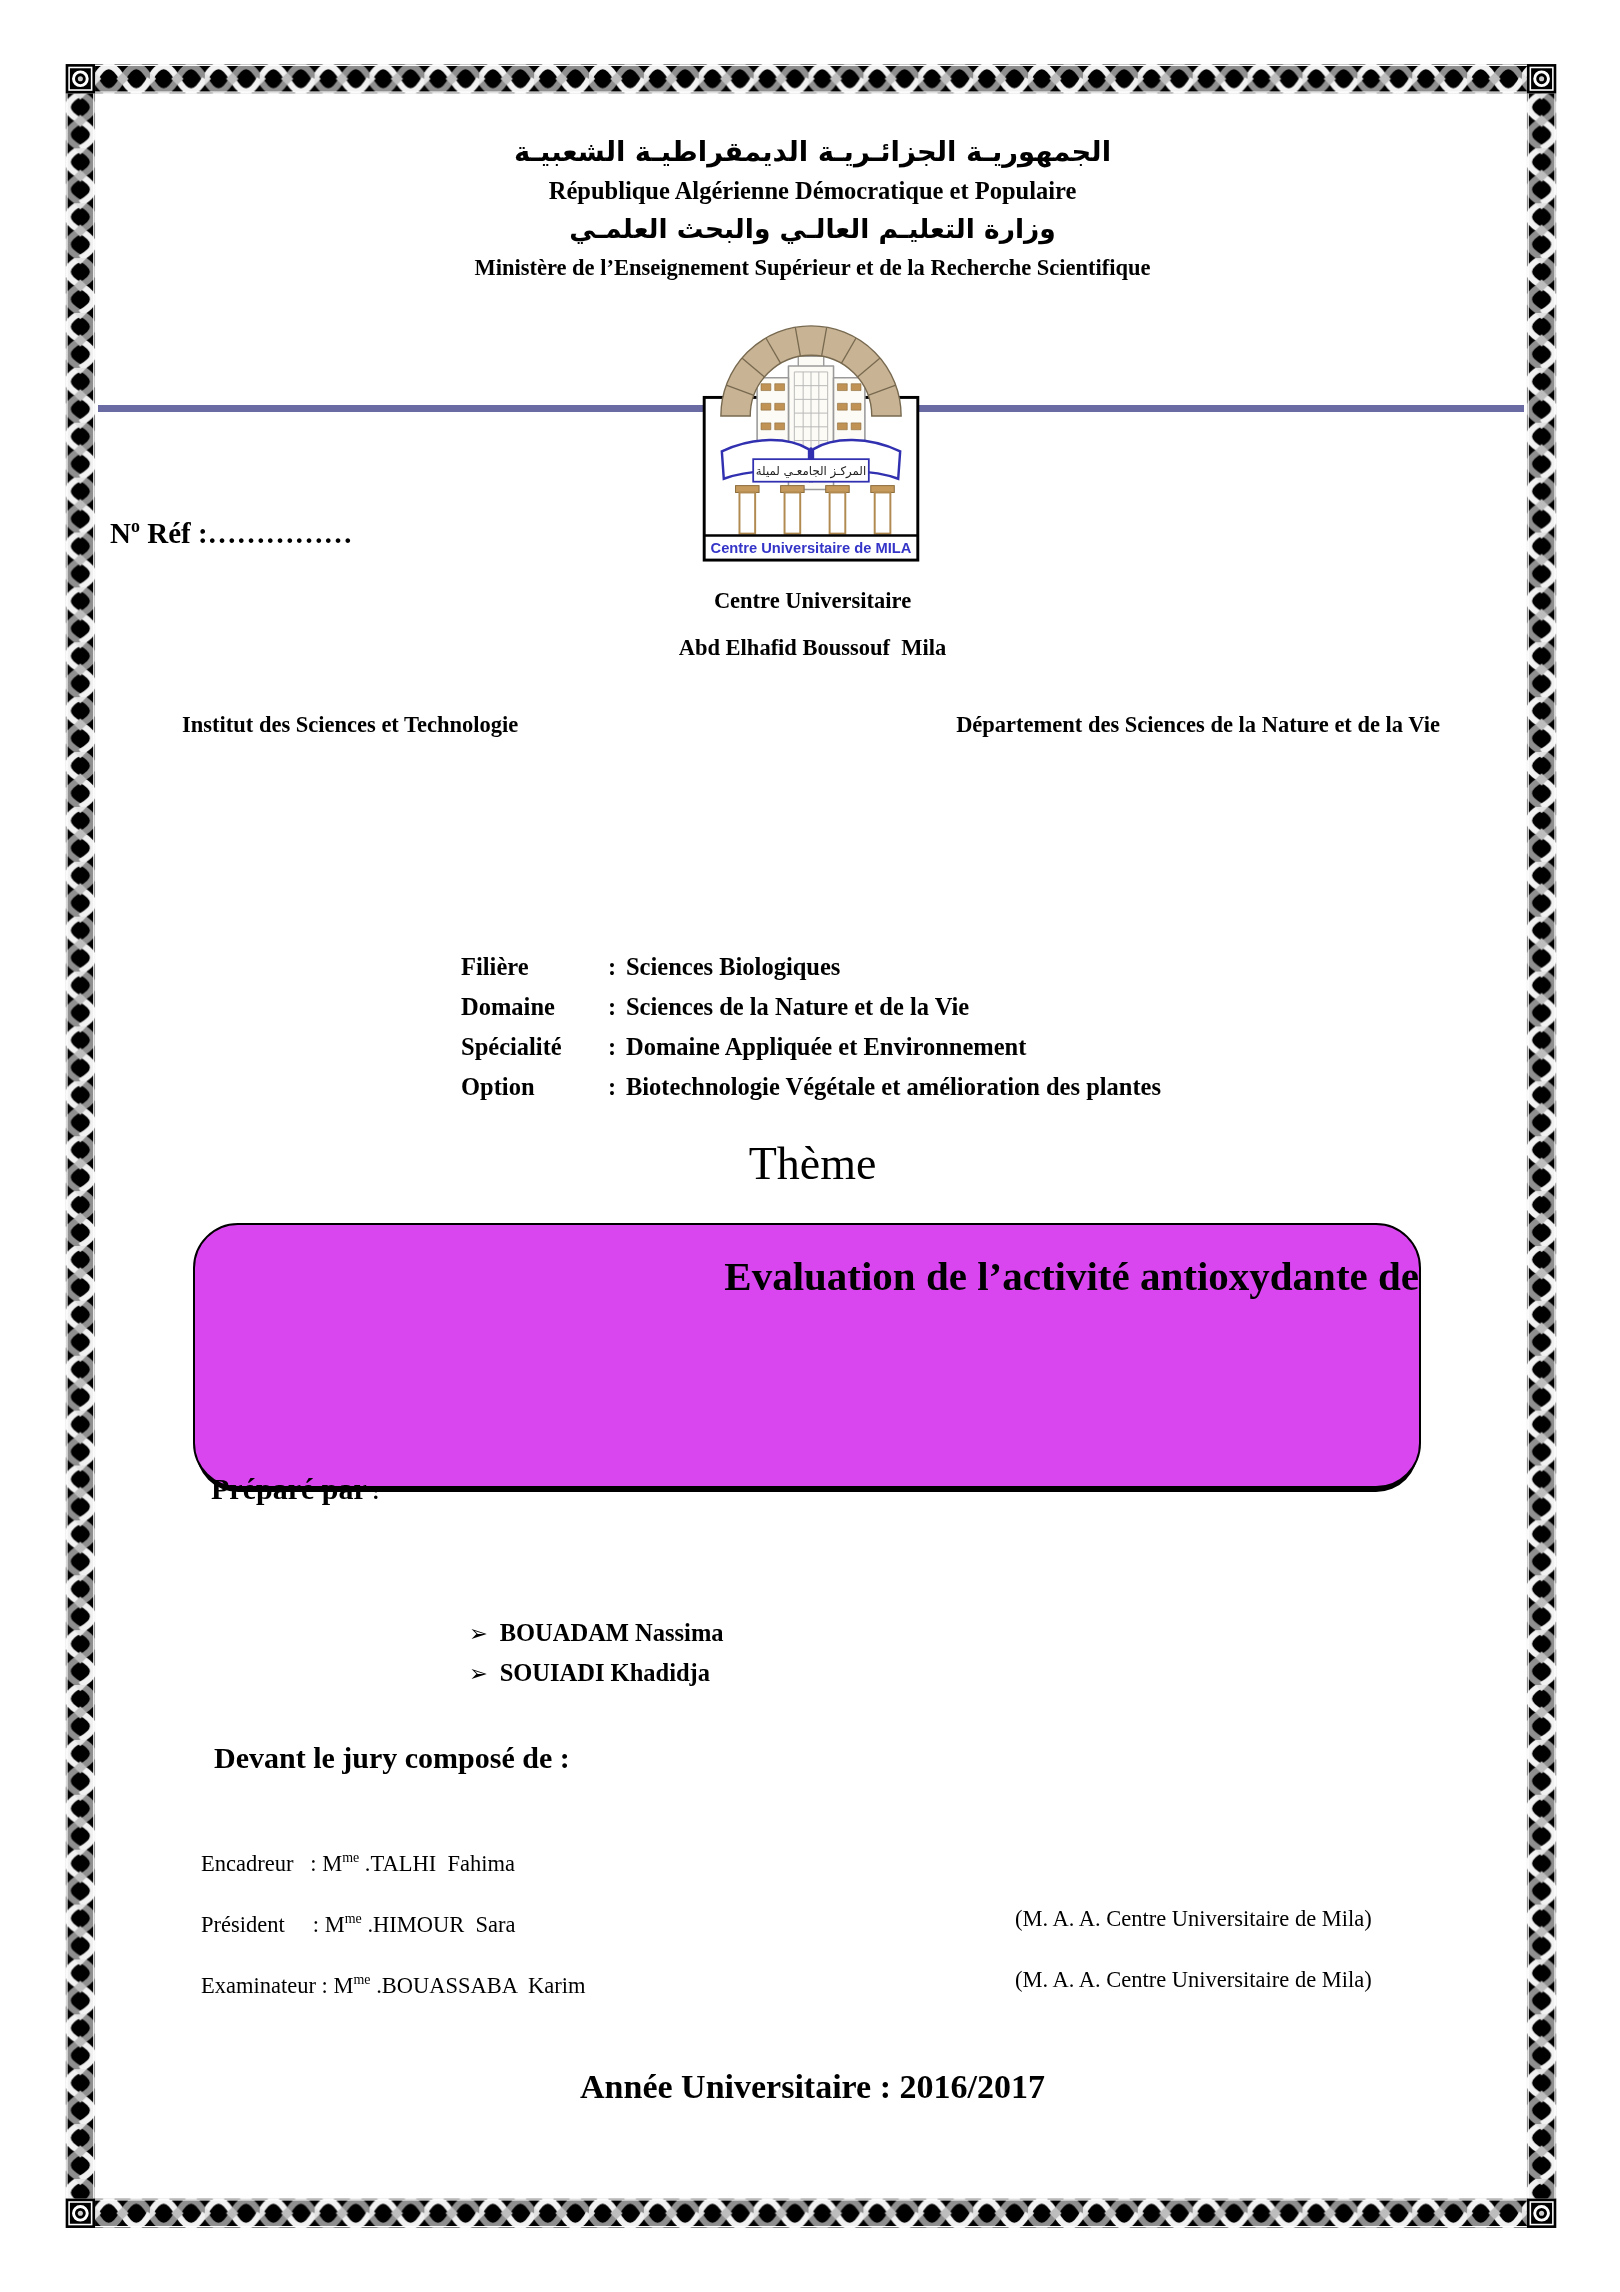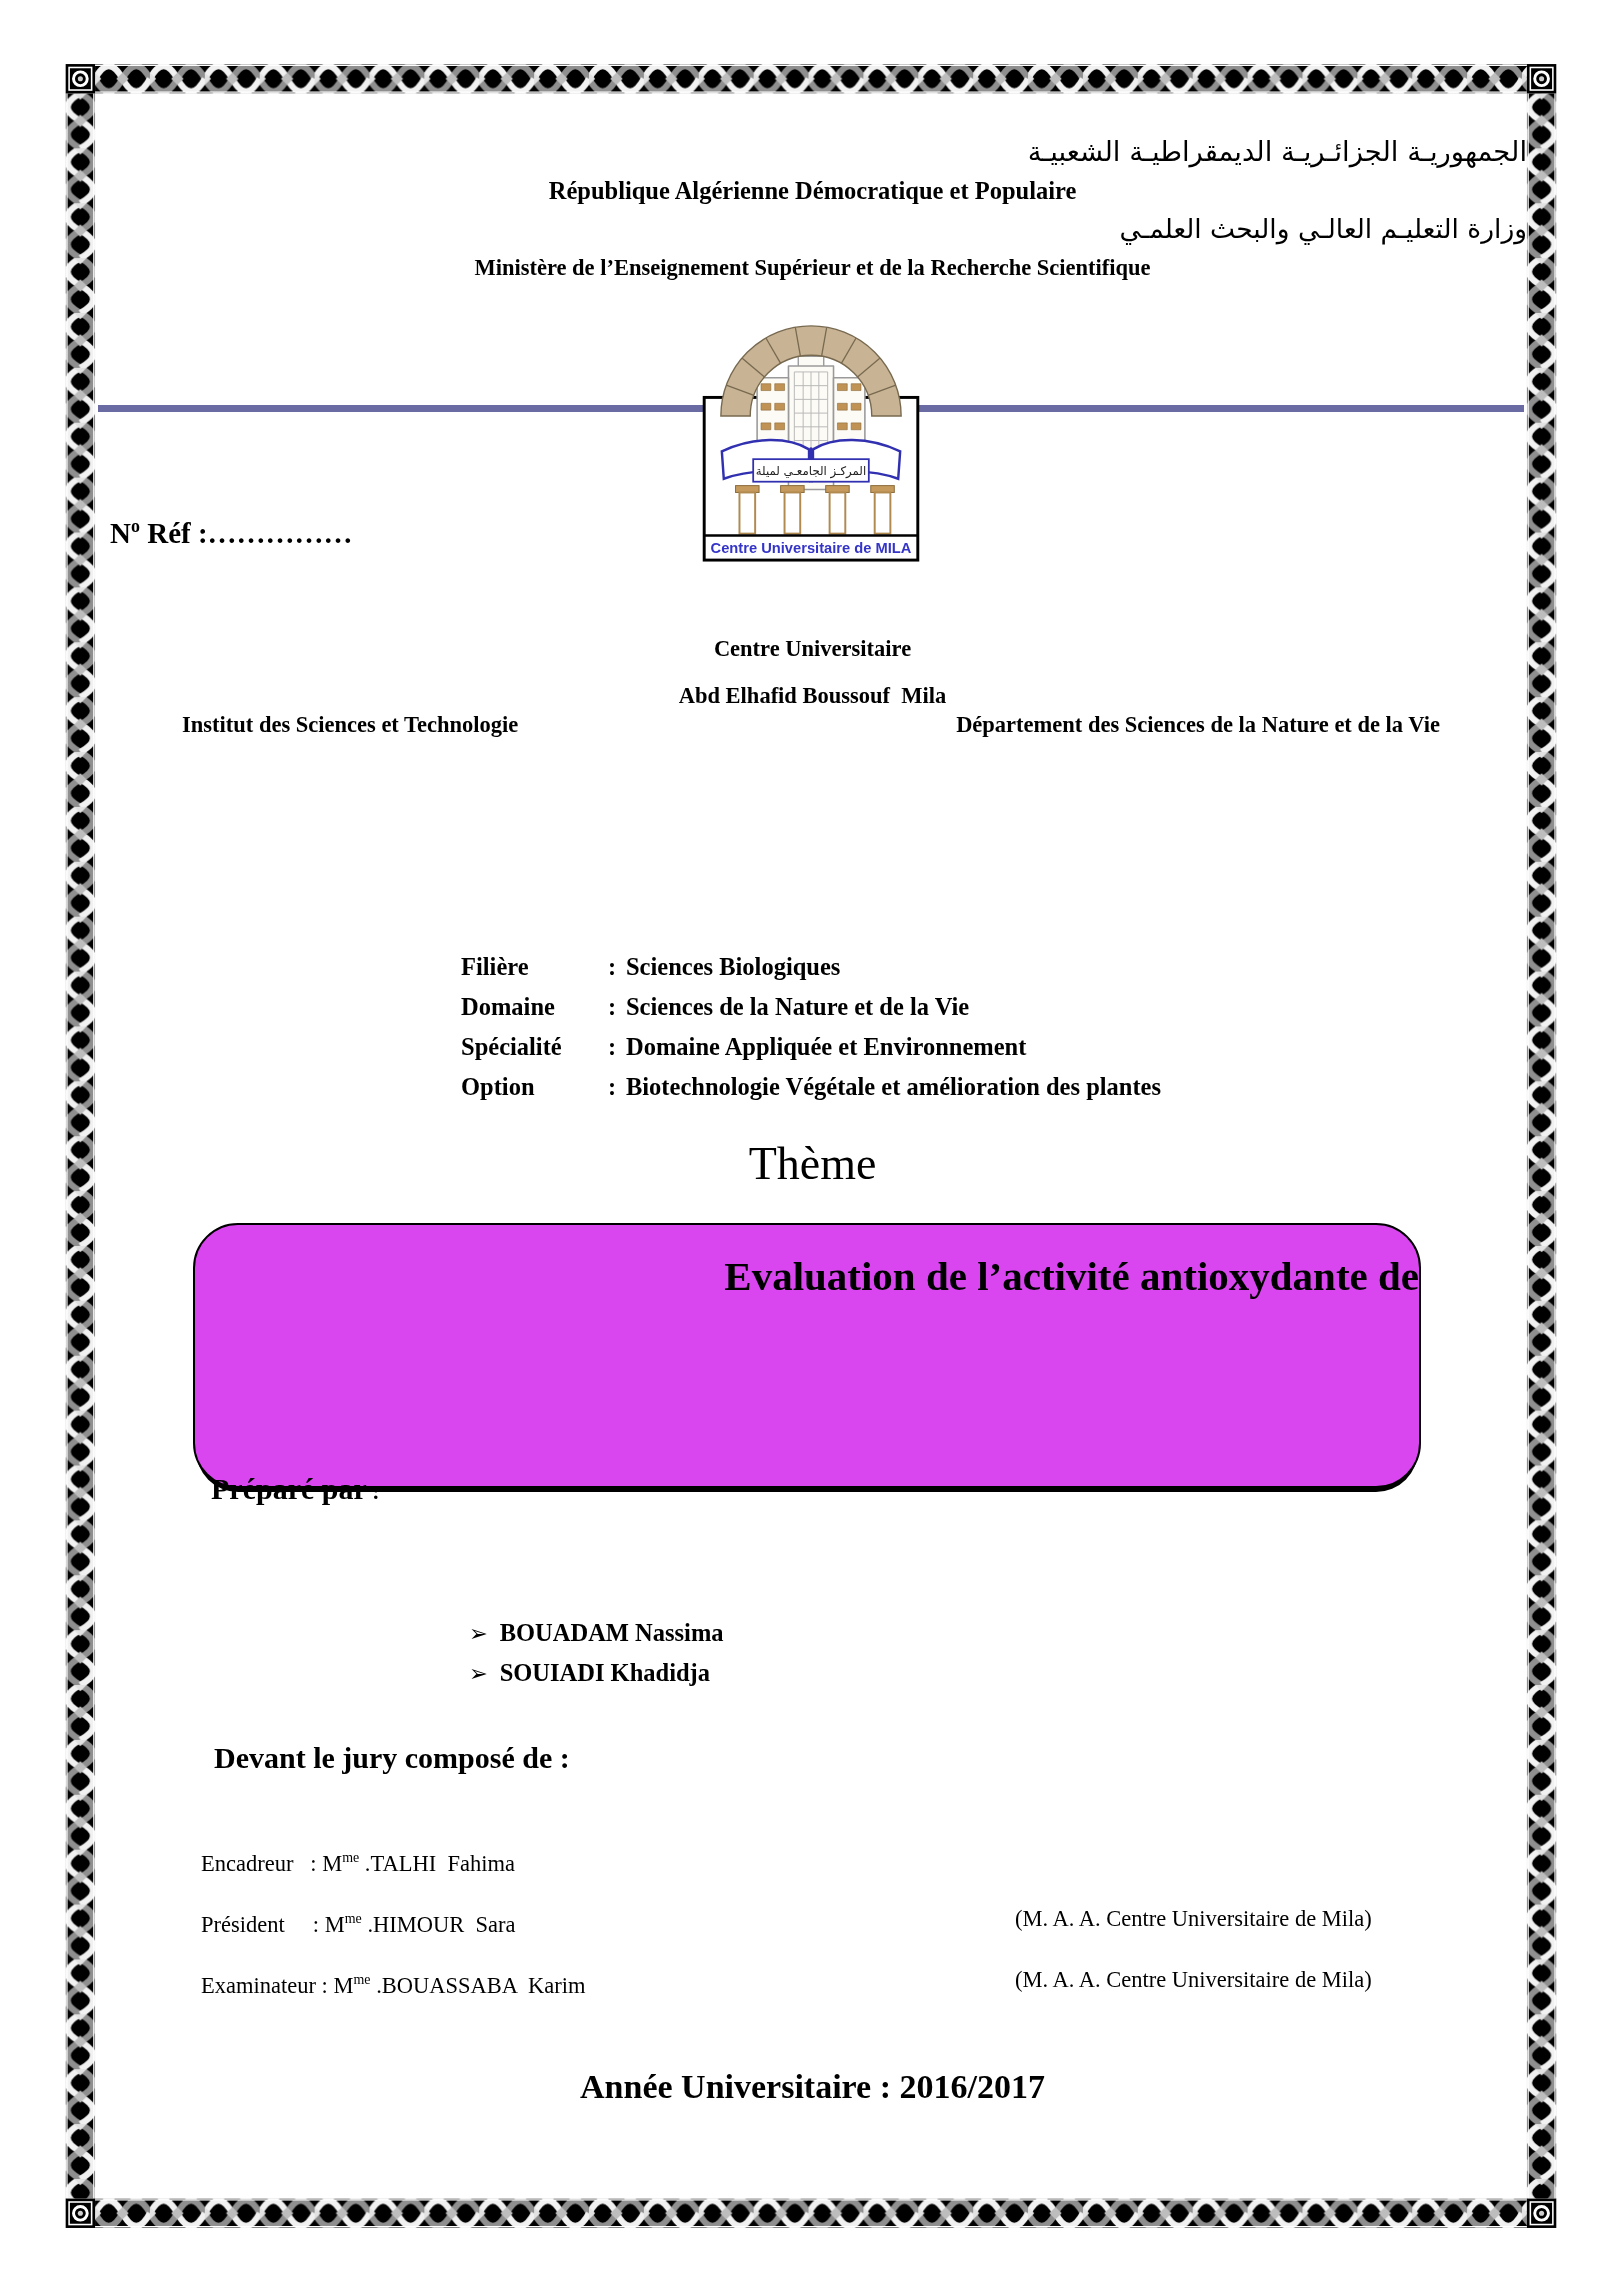--- a/index.html
+++ b/index.html
@@ -6,34 +6,34 @@
   .page{position:relative;width:1620px;height:2293px;background:#fff;
         font-family:"Liberation Serif", serif;color:#000;overflow:hidden;}
   .abs{position:absolute;}
   .pre{white-space:pre;}
 
   
   .frame{position:absolute;left:0;top:0;pointer-events:none;}
 
   
   .hdr{top:135px;left:98px;right:93px;text-align:center;line-height:1.25;}
-  .ar{font-family:"DejaVu Sans", sans-serif;font-weight:normal;text-align:right;}
+  .ar{font-family:"DejaVu Sans", sans-serif;font-weight:bold;}
   .ar1{font-size:27.4px;}
   .fr1{font-size:24.5px;font-weight:bold;margin-top:6.9px;}
   .ar2{font-size:26.5px;margin-top:4.9px;}
   .fr2{font-size:22.5px;font-weight:bold;margin-top:8.8px;}
 
   .rule{top:405px;left:98px;width:1426px;height:6.9px;background:#6a6ba3;}
 
   .logo{left:702px;top:321px;}
 
   .ref{left:110px;top:516px;font-size:29px;font-weight:bold;}
   .ref sup{font-size:0.62em;}
 
-  .univ{top:588px;left:98px;right:93px;text-align:center;font-size:22.5px;font-weight:bold;margin-top:48px;}
+  .univ{top:588px;left:98px;right:93px;text-align:center;font-size:22.5px;font-weight:bold;}
   .univ .l2{margin-top:20.6px;}
 
   .inst{top:712px;left:182px;right:180px;display:flex;justify-content:space-between;
         font-size:22.5px;font-weight:bold;}
 
   .memoire{top:777px;left:88px;right:83px;text-align:center;font-size:39px;font-weight:bold;line-height:61px;}
 
   .program{left:461px;top:947px;font-size:24.5px;font-weight:bold;line-height:40px;}
   .program .lbl{display:inline-block;width:147px;}
   .program .col{margin-right:9.8px;}

